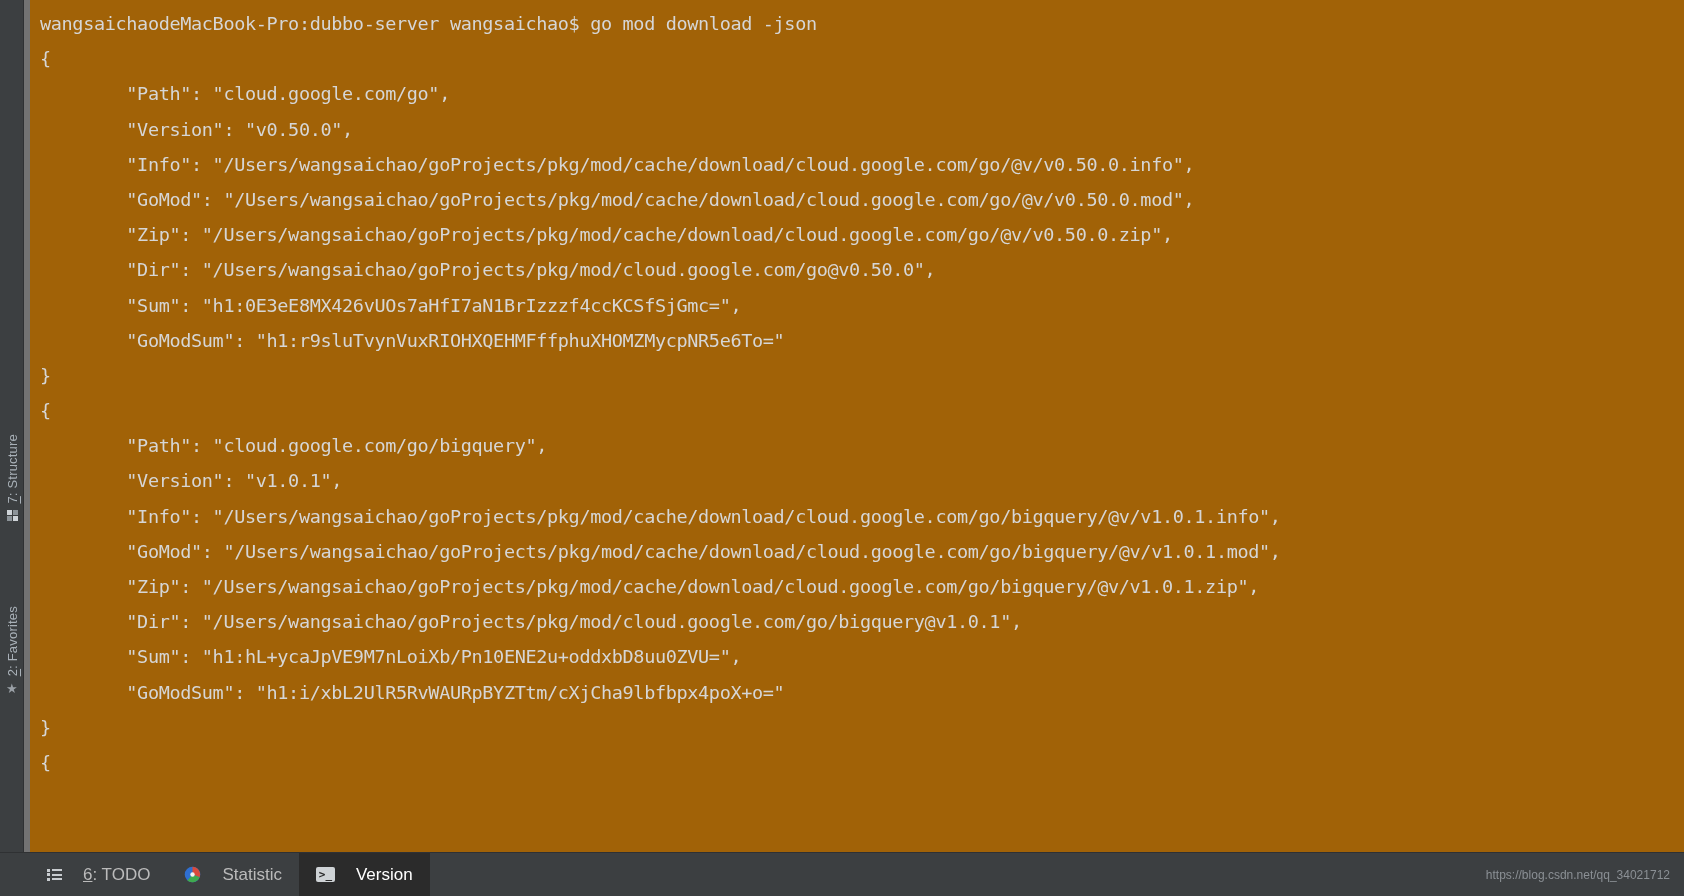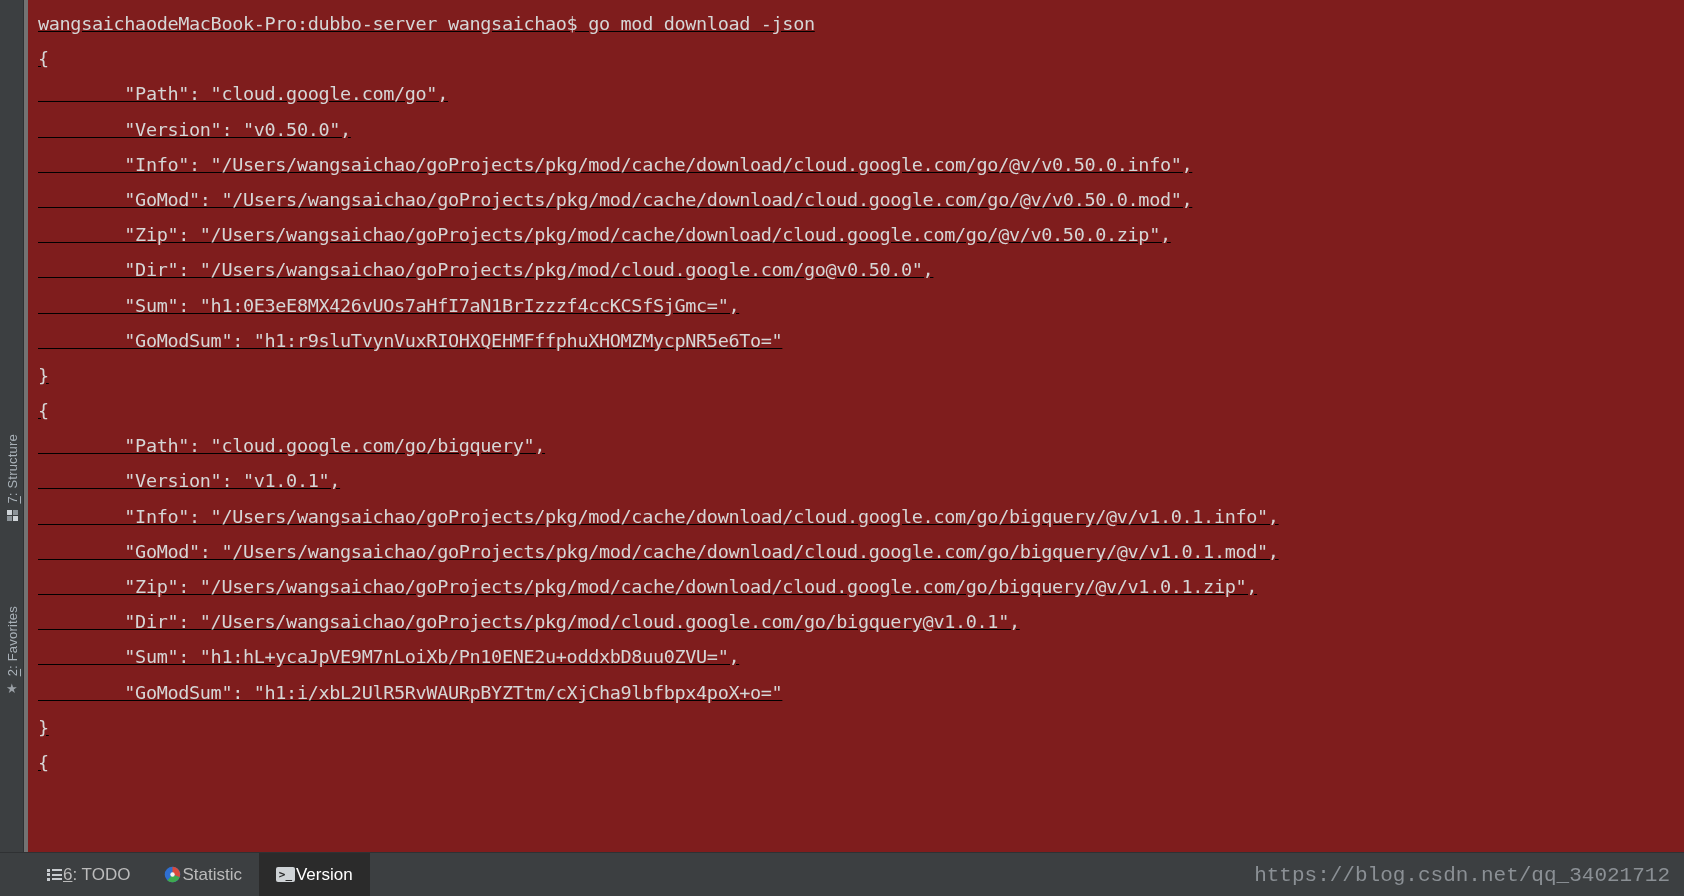--- a/index.html
+++ b/index.html
@@ -66,25 +66,24 @@
       linear-gradient(#cfd4d8,#cfd4d8) 0 0 / 5px 5px no-repeat,
       linear-gradient(#8d9499,#8d9499) 6px 0 / 5px 5px no-repeat,
       linear-gradient(#8d9499,#8d9499) 0 6px / 5px 5px no-repeat,
       linear-gradient(#cfd4d8,#cfd4d8) 6px 6px / 5px 5px no-repeat;
   }
   .star-icon { color: #9aa0a6; font-size: 17px; }
 
   
   .terminal-wrap {
     flex: 1 1 auto;
-    background: #7f1d1d;
+    background: #a16207;
     position: relative;
     overflow: hidden;
-    border-left: 4px solid #737373;
-    text-decoration: underline;
+    border-left: 6px solid #737373;
   }
   .terminal {
     padding: 6px 0 0 10px;
     color: #d6d6d6;
     font-family: "DejaVu Sans Mono", monospace;
     font-size: 18.5px;
     line-height: 35.2px;
     letter-spacing: -0.35px;
     white-space: pre;
   }
@@ -97,21 +96,21 @@
     background: #3c3f41;
     border-top: 1px solid #2f3133;
     display: flex;
     align-items: stretch;
     position: relative;
     font-family: "Liberation Sans", sans-serif;
   }
   .sb-tab {
     display: flex;
     align-items: center;
-    gap: 1px;
+    gap: 21px;
     padding: 0 17px;
     color: #bbbbbb;
     font-size: 17px;
     cursor: default;
     white-space: nowrap;
   }
   .sb-tab:first-child { margin-left: 30px; }
   .sb-tab.active {
     background: #2b2b2b;
     color: #ffffff;
@@ -142,22 +141,22 @@
     font-family: "DejaVu Sans Mono", monospace;
     line-height: 1;
     font-weight: bold;
   }
   .watermark {
     position: absolute;
     right: 14px;
     top: 50%;
     transform: translateY(-50%);
     color: #8b9095;
-    font-family: Liberation Mono, monospace;
-    font-size: 21px;
+    font-family: Liberation Sans, sans-serif;
+    font-size: 12px;
     white-space: nowrap;
   }
 </style>
 </head>
 <body>
 
 <div id="app">
 
   <div class="body-row">
 

